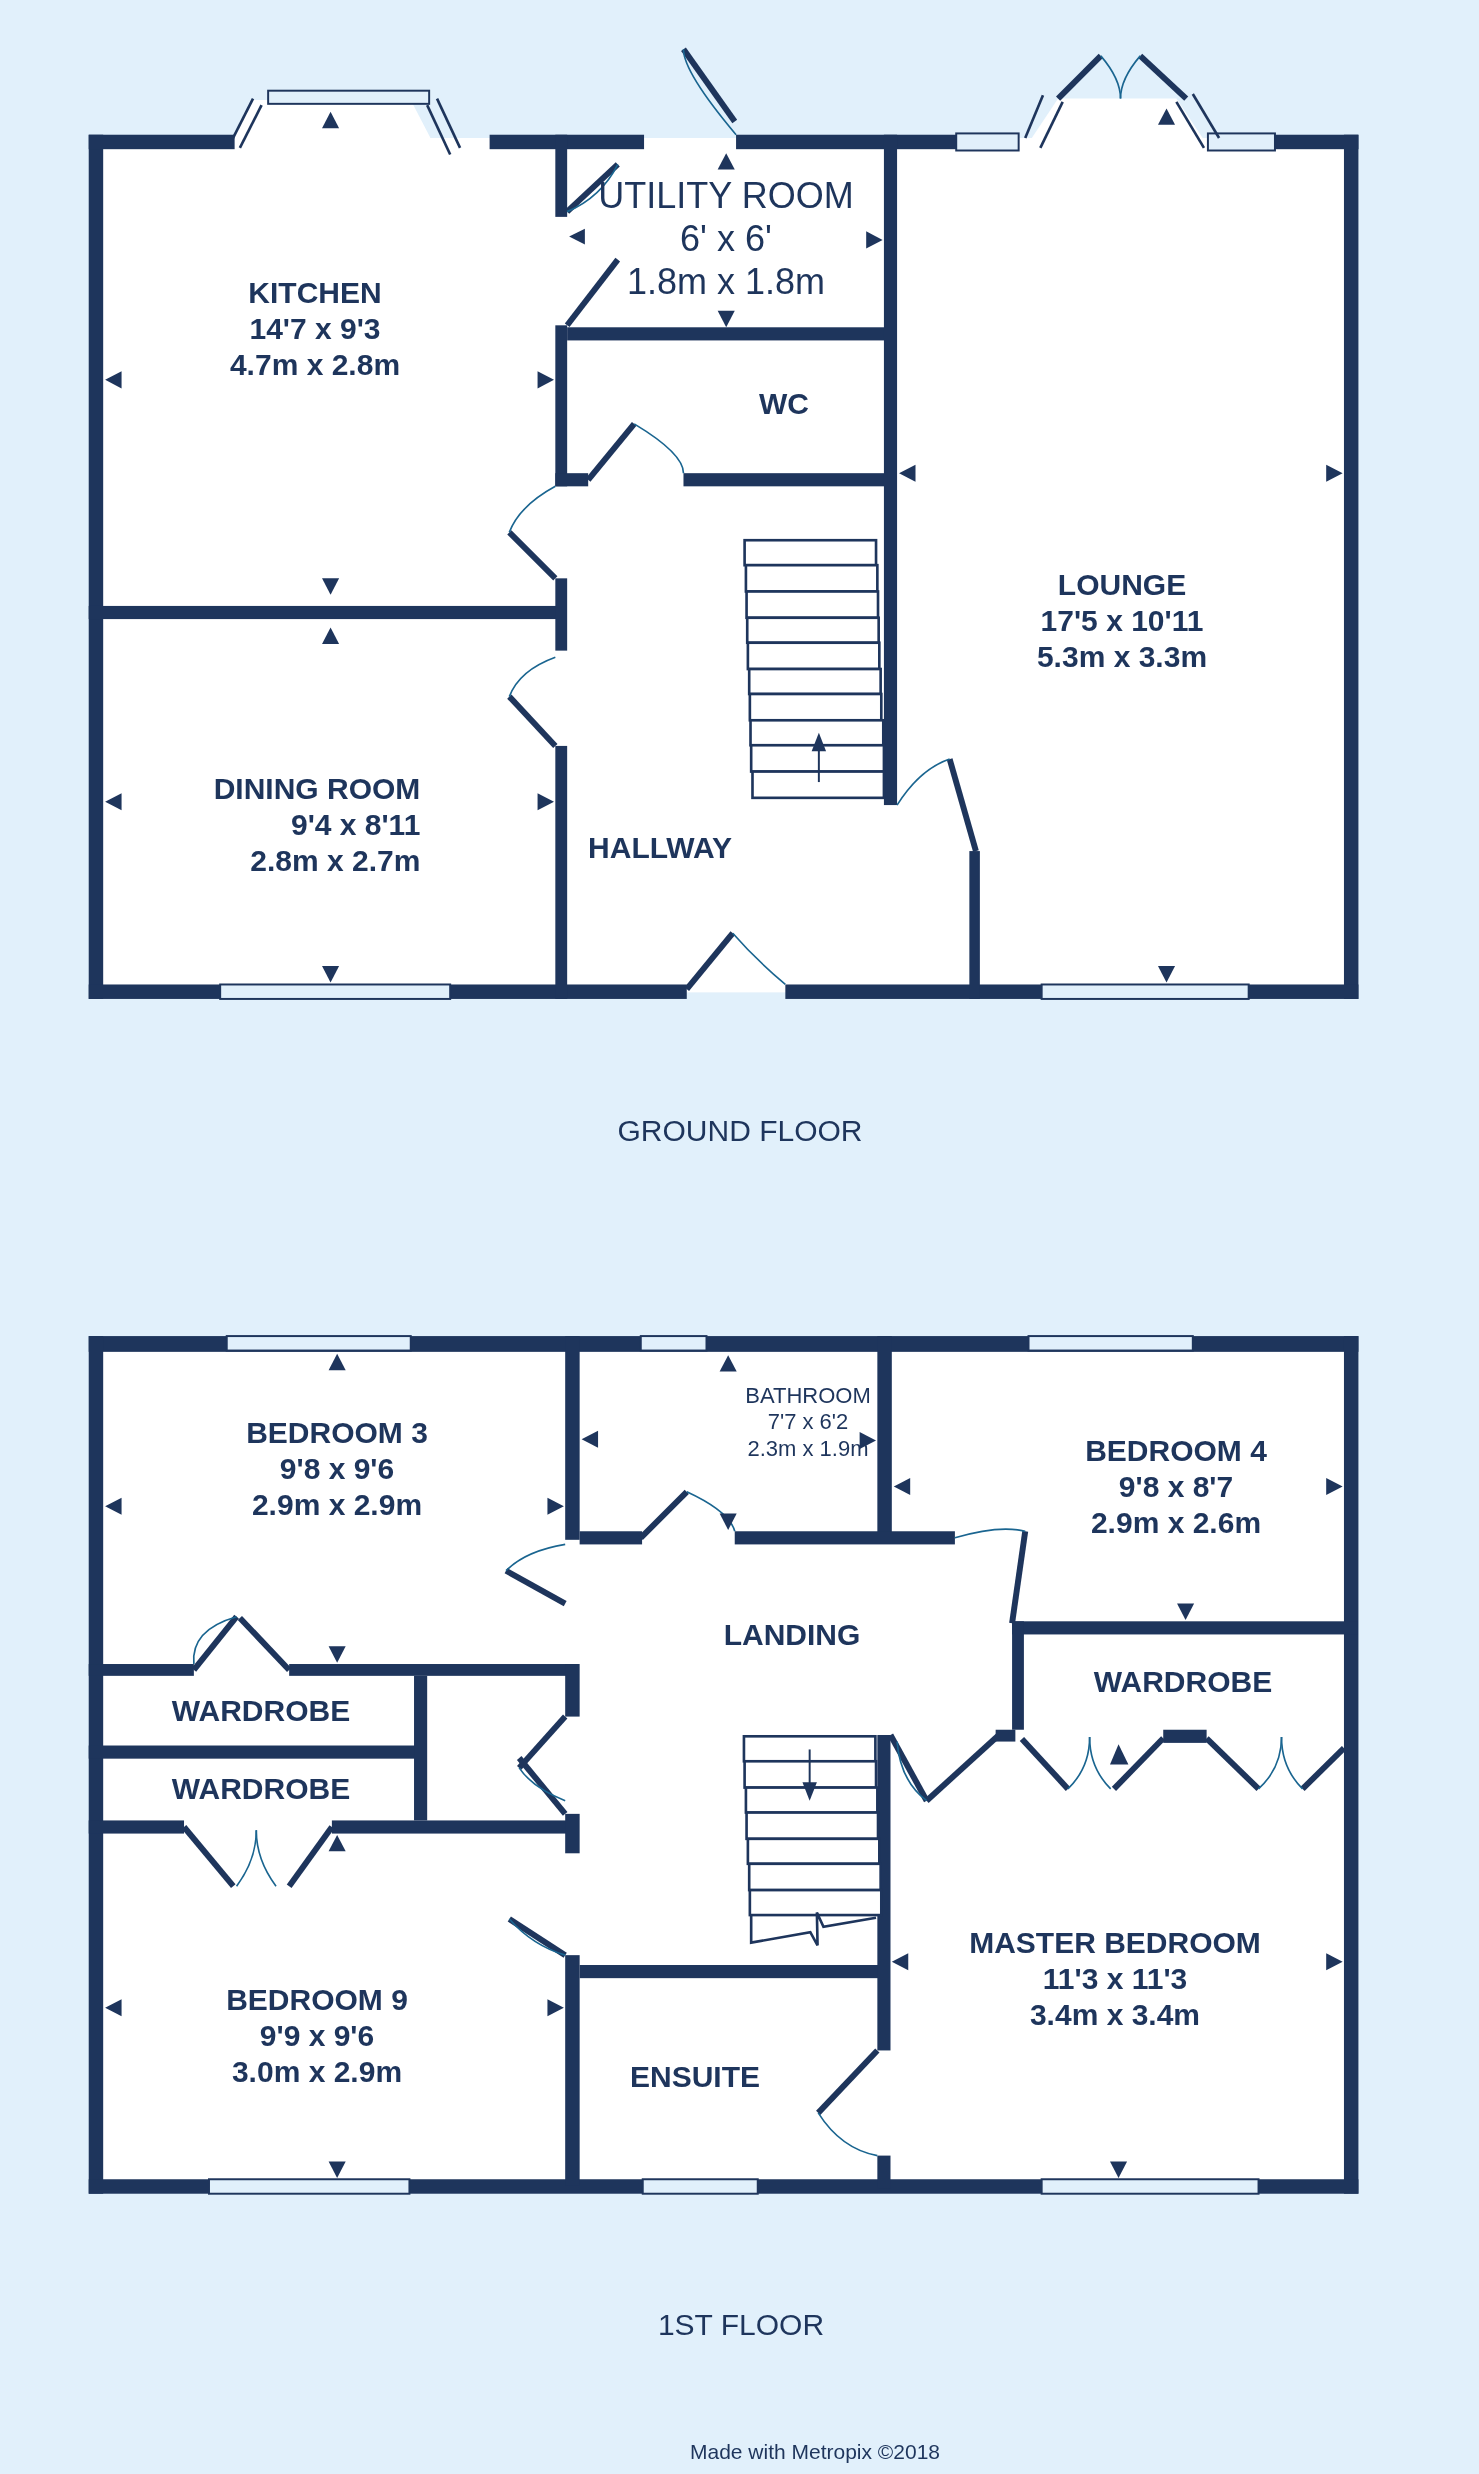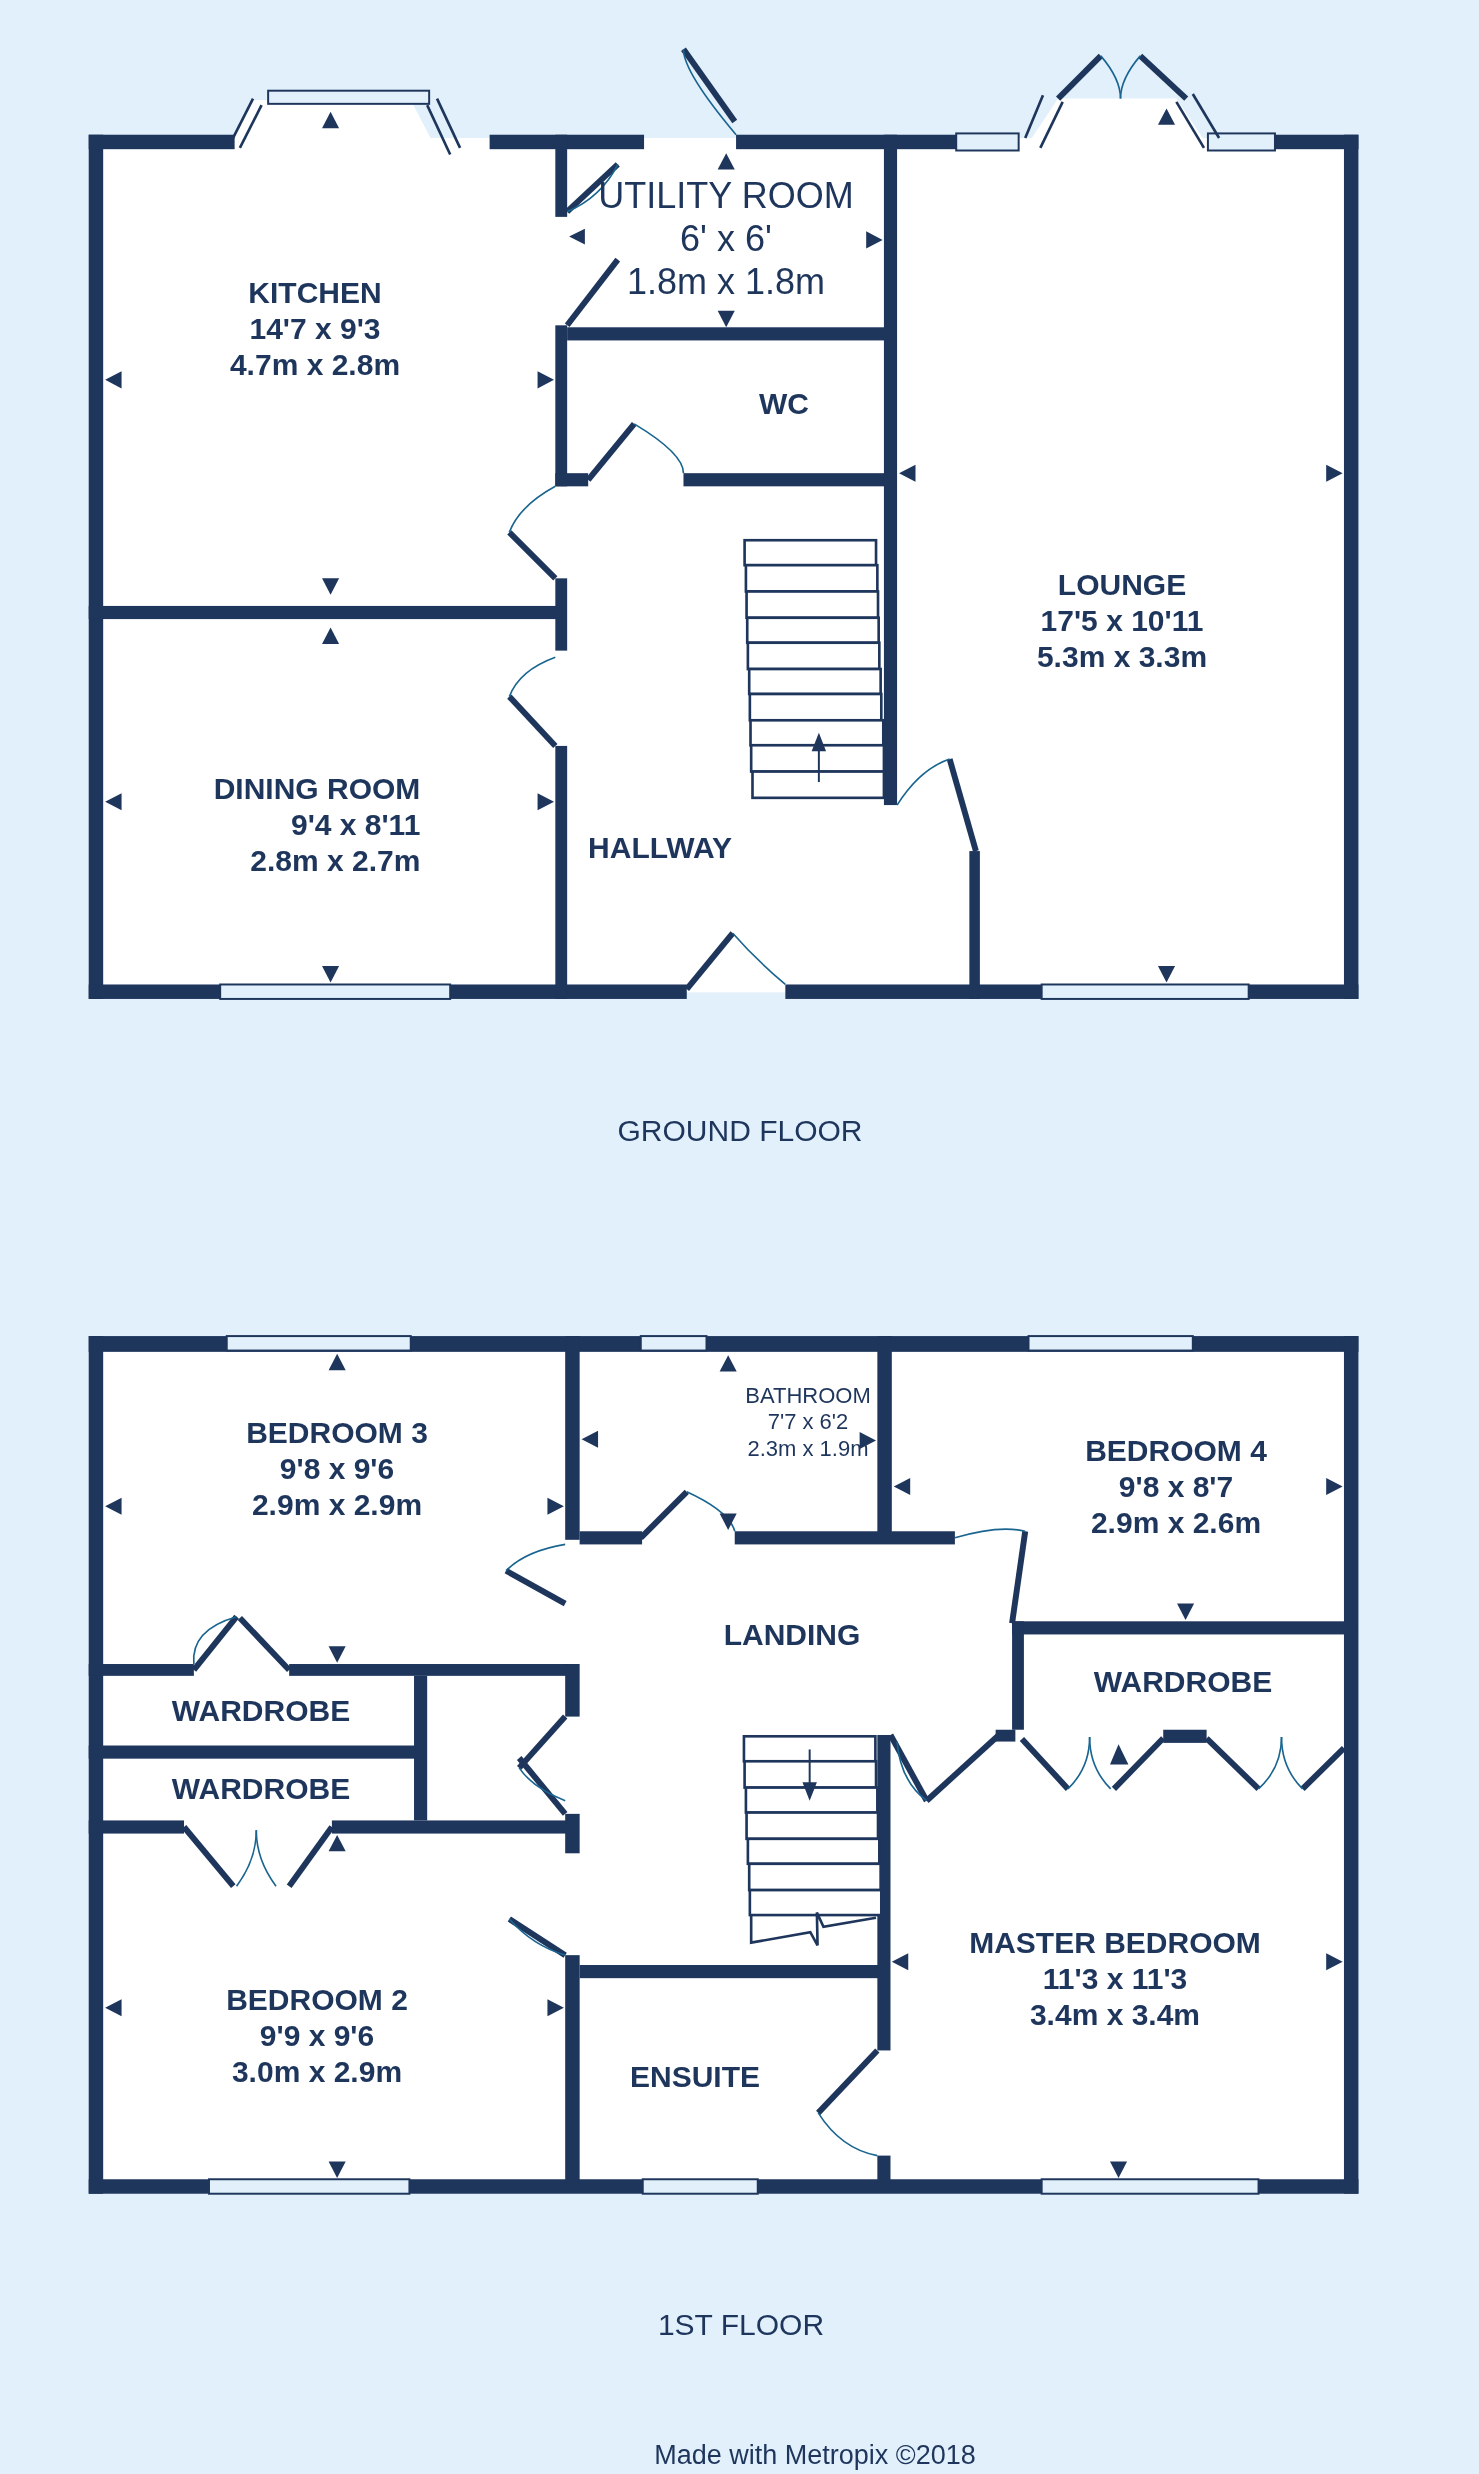--- a/index.html
+++ b/index.html
@@ -6,21 +6,21 @@
   body { width:1480px; height:2475px; background:#e1f0fb; position:relative; overflow:hidden;
          font-family:"Liberation Sans", "DejaVu Sans", sans-serif; }
   svg#plan { position:absolute; left:0; top:0; }
   .room-label { position:absolute; transform:translate(-50%,-50%); color:#1e355c; text-align:center;
                 white-space:nowrap; line-height:1.2; }
   .bold { font-weight:bold; }
   .lg { font-size:30px; }
   .md { font-size:36px; }
   .sm { font-size:22px; }
   .floor-title { position:absolute; transform:translateX(-50%); color:#1e355c; font-size:30px; white-space:nowrap; }
-  .credit { position:absolute; transform:translateX(-50%); color:#1e355c; font-size:27px; white-space:nowrap; }
+  .credit { position:absolute; transform:translateX(-50%); color:#1e355c; font-size:21px; white-space:nowrap; }
 </style>
 </head>
 <body>
 
 <svg id="plan" width="1480" height="2475" viewBox="0 0 2252 3766">
 
   <g>
 
     <rect x="140" y="210" width="1925" height="1300" fill="#ffffff"></rect>
 
@@ -309,21 +309,21 @@
 <div class="room-label bold lg" style="left:261px; top:1711px;">
   <div>WARDROBE</div>
 </div>
 <div class="room-label bold lg" style="left:261px; top:1789px;">
   <div>WARDROBE</div>
 </div>
 <div class="room-label bold lg" style="left:1183px; top:1682px;">
   <div>WARDROBE</div>
 </div>
 <div class="room-label bold lg" style="left:317px; top:2036px;">
-  <div>BEDROOM 2</div>
+  <div>BEDROOM 9</div>
   <div>9'9 x 9'6</div>
   <div>3.0m x 2.9m</div>
 </div>
 <div class="room-label bold lg" style="left:695px; top:2077px;">
   <div>ENSUITE</div>
 </div>
 <div class="room-label bold lg" style="left:1115px; top:1979px;">
   <div>MASTER BEDROOM</div>
   <div>11'3 x 11'3</div>
   <div>3.4m x 3.4m</div>

